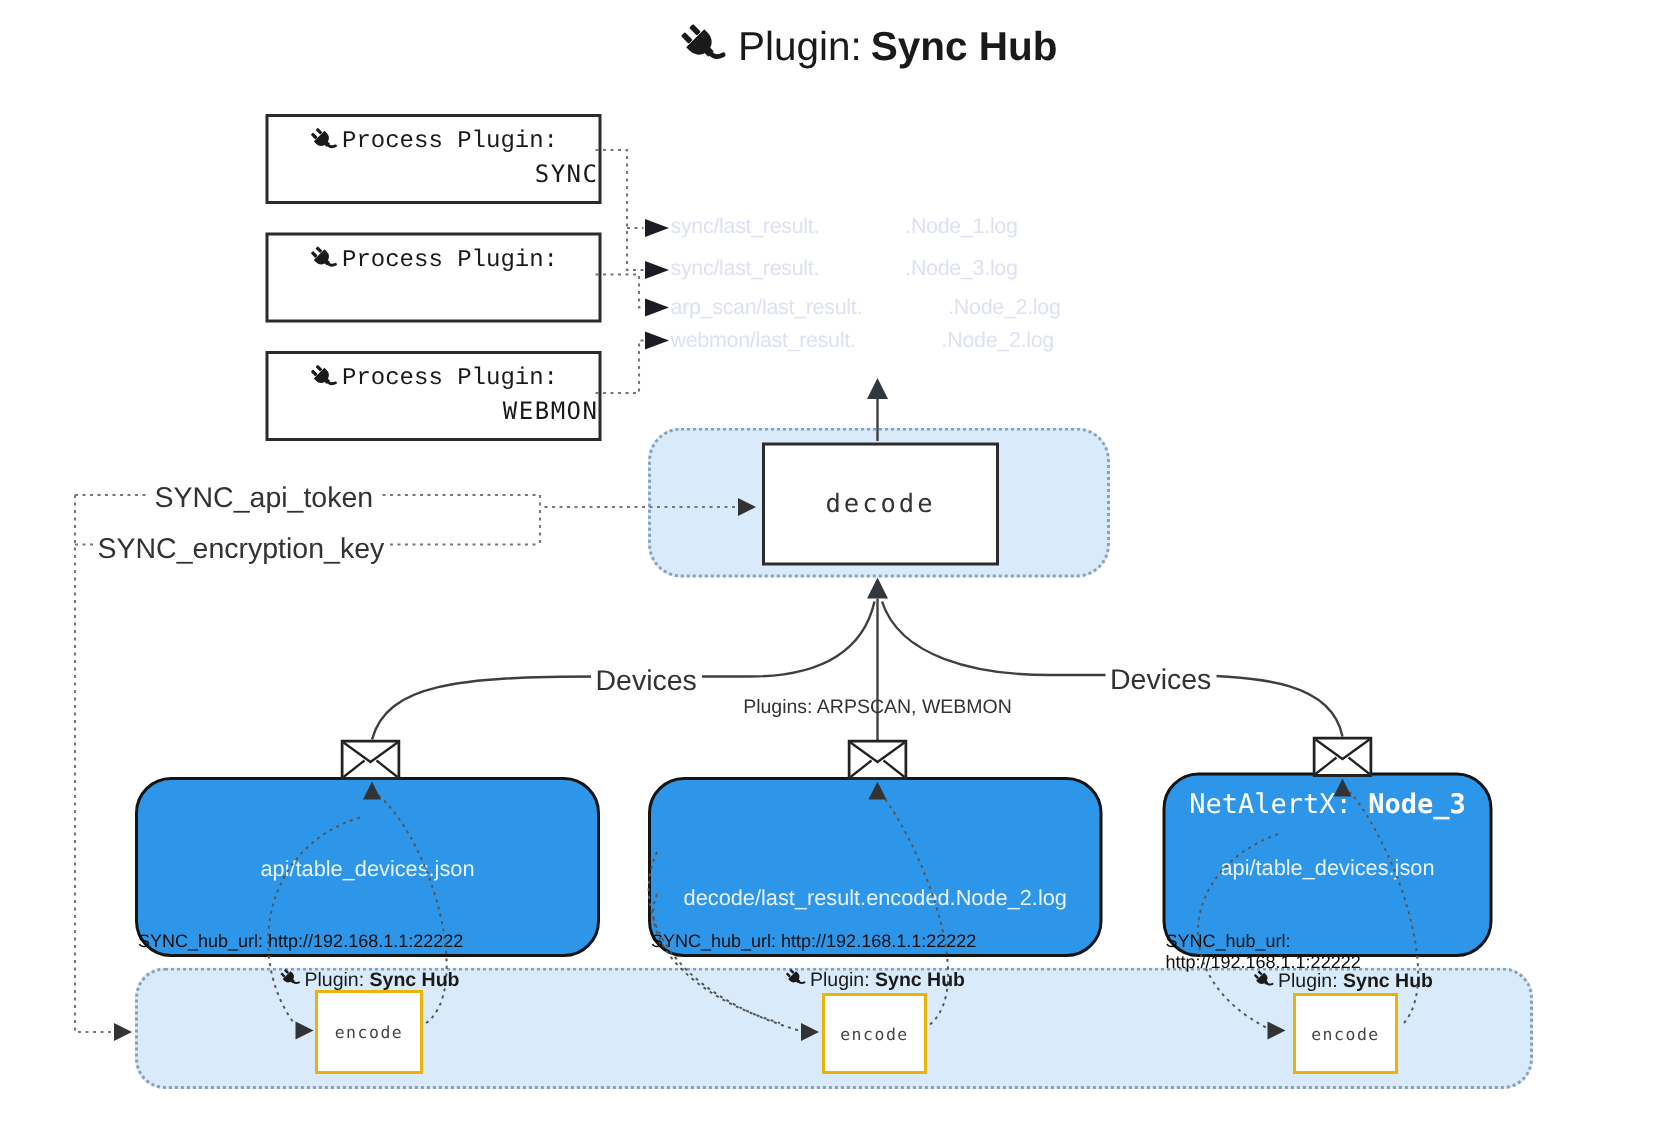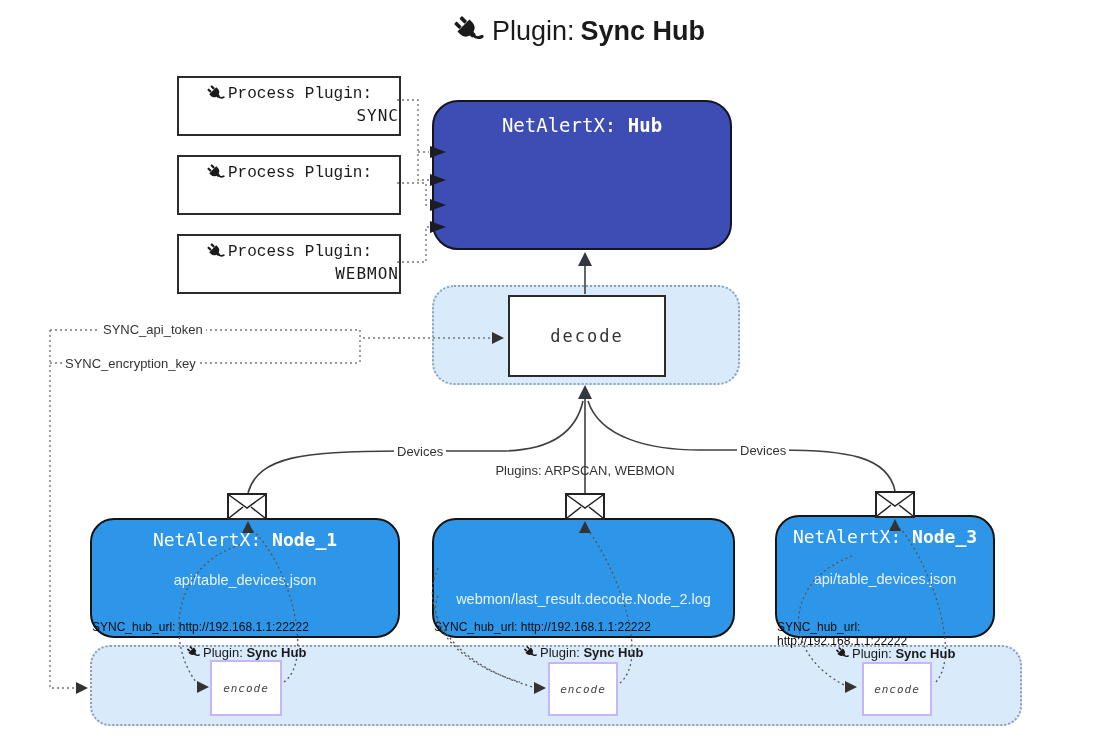--- a/index.html
+++ b/index.html
@@ -32,21 +32,21 @@
            white-space:nowrap;}
   .hub-log b{color:#fff;font-weight:700;}
   .hl0{top:143px;} .hl1{top:171px;} .hl2{top:197px;} .hl3{top:219px;}
   
   .decode-wrap{left:432px;top:285px;width:308px;height:100px;background:#d9eafa;
                border:2px dotted #86a3bd;border-radius:22px;box-sizing:border-box;z-index:2;}
   .decode-box{left:508px;top:295px;width:158px;height:82px;background:#fff;border:2px solid #2b2b2b;
               box-sizing:border-box;z-index:3;display:flex;align-items:center;justify-content:center;
               font-family:"DejaVu Sans Mono","Liberation Mono",monospace;font-size:17px;color:#333;letter-spacing:2px;}
   
-  .lbl{font-size:13px;color:#333;background:#fff;padding:0 3px;z-index:12;white-space:nowrap;}
+  .lbl{font-size:19px;color:#333;background:#fff;padding:0 3px;z-index:12;white-space:nowrap;}
   .lbl-api{left:100px;top:322px;}
   .lbl-key{left:62px;top:356px;}
   .lbl-dev-l{left:394px;top:444px;}
   .lbl-dev-r{left:737px;top:443px;}
   .lbl-plugins{left:495px;top:463px;width:180px;text-align:center;background:transparent;z-index:12;
                font-size:13px;color:#333;}
   
   .node{background:#2e96e8;border:2px solid #131313;border-radius:24px;box-sizing:border-box;z-index:2;}
   .n1{left:90px;top:518px;width:310px;height:120px;}
   .n2{left:432px;top:518px;width:303px;height:120px;}
@@ -58,23 +58,23 @@
              white-space:nowrap;}
   .node-url{position:absolute;left:0;width:100%;font-size:12px;color:#0d0d0d;}
   
   .band{left:90px;top:645px;width:932px;height:81px;background:#d9eafa;border:2px dotted #8b9fb2;
         border-radius:20px;box-sizing:border-box;z-index:1;}
   .band-label{z-index:12;font-size:13px;color:#1a1a1a;white-space:nowrap;text-align:center;}
   .band-label b{font-weight:700;}
   .bl1{left:186px;top:645px;width:120px;}
   .bl2{left:523px;top:645px;width:120px;}
   .bl3{left:835px;top:646px;width:120px;}
-  .encode-box{background:#fff;border:2px solid #c4b5fd;box-sizing:border-box;z-index:3;display:flex;
+  .encode-box{background:#fff;border:2px solid #eab308;box-sizing:border-box;z-index:3;display:flex;
               align-items:center;justify-content:center;
-              font-family:"DejaVu Sans Mono","Liberation Mono",monospace;font-size:11px;color:#444;letter-spacing:1px;font-style:italic;}
+              font-family:"DejaVu Sans Mono","Liberation Mono",monospace;font-size:11px;color:#444;letter-spacing:1px;}
   .e1{left:210px;top:660px;width:72px;height:56px;}
   .e2{left:548px;top:662px;width:70px;height:54px;}
   .e3{left:862px;top:662px;width:70px;height:54px;}
   
   .overlay{left:0;top:0;z-index:10;pointer-events:none;}
   .env{z-index:12;}
   .env1{left:227px;top:493px;} .env2{left:565px;top:493px;} .env3{left:875px;top:491px;}
 </style>
 </head>
 <body>
@@ -120,45 +120,41 @@
   <div class="abs pbox pb3">
     <div class="pbox-l1">
       <svg class="plug plug-md" viewBox="0 0 24 24">
           <use href="#plugshape"></use>
         </svg>
       <span>Process Plugin:</span>
     </div>
     <div class="pbox-l2">WEBMON</div>
   </div>
 
-  <div class="abs hub">
-    <div class="hub-title"><span>NetAlertX: </span><b>Hub</b></div>
-  </div>
   <div class="abs hub-log hl0" style="left:447px;"><span>sync/last_result.</span><b>decoded</b><span>.Node_1.log</span></div>
   <div class="abs hub-log hl1" style="left:447px;"><span>sync/last_result.</span><b>decoded</b><span>.Node_3.log</span></div>
   <div class="abs hub-log hl2" style="left:447px;"><span>arp_scan/last_result.</span><b>decoded</b><span>.Node_2.log</span></div>
   <div class="abs hub-log hl3" style="left:447px;"><span>webmon/last_result.</span><b>decoded</b><span>.Node_2.log</span></div>
 
   <div class="abs decode-wrap"></div>
   <div class="abs decode-box">decode</div>
 
   <div class="abs lbl lbl-api">SYNC_api_token</div>
   <div class="abs lbl lbl-key">SYNC_encryption_key</div>
 
   <div class="abs lbl lbl-dev-l">Devices</div>
   <div class="abs lbl-plugins">Plugins: ARPSCAN, WEBMON</div>
   <div class="abs lbl lbl-dev-r">Devices</div>
 
   <div class="abs node n1">
-    <div class="node-title"><span>NetAlertX: </span><b>Node_1</b></div>
     <div class="node-file" style="top:52px;">api/table_devices.json</div>
     <div class="node-url" style="top:100px;">SYNC_hub_url: http://192.168.1.1:22222</div>
   </div>
   <div class="abs node n2">
-    <div class="node-file" style="top:71px;">webmon/last_result.decode.Node_2.log</div>
+    <div class="node-file" style="top:71px;">decode/last_result.encoded.Node_2.log</div>
     <div class="node-url" style="top:100px;">SYNC_hub_url: http://192.168.1.1:22222</div>
   </div>
   <div class="abs node n3">
     <div class="node-title"><span>NetAlertX: </span><b>Node_3</b></div>
     <div class="node-file" style="top:54px;">api/table_devices.json</div>
     <div class="node-url" style="top:103px;">SYNC_hub_url: http://192.168.1.1:22222</div>
   </div>
 
   <div class="abs band"></div>
   <div class="abs band-label bl1">

